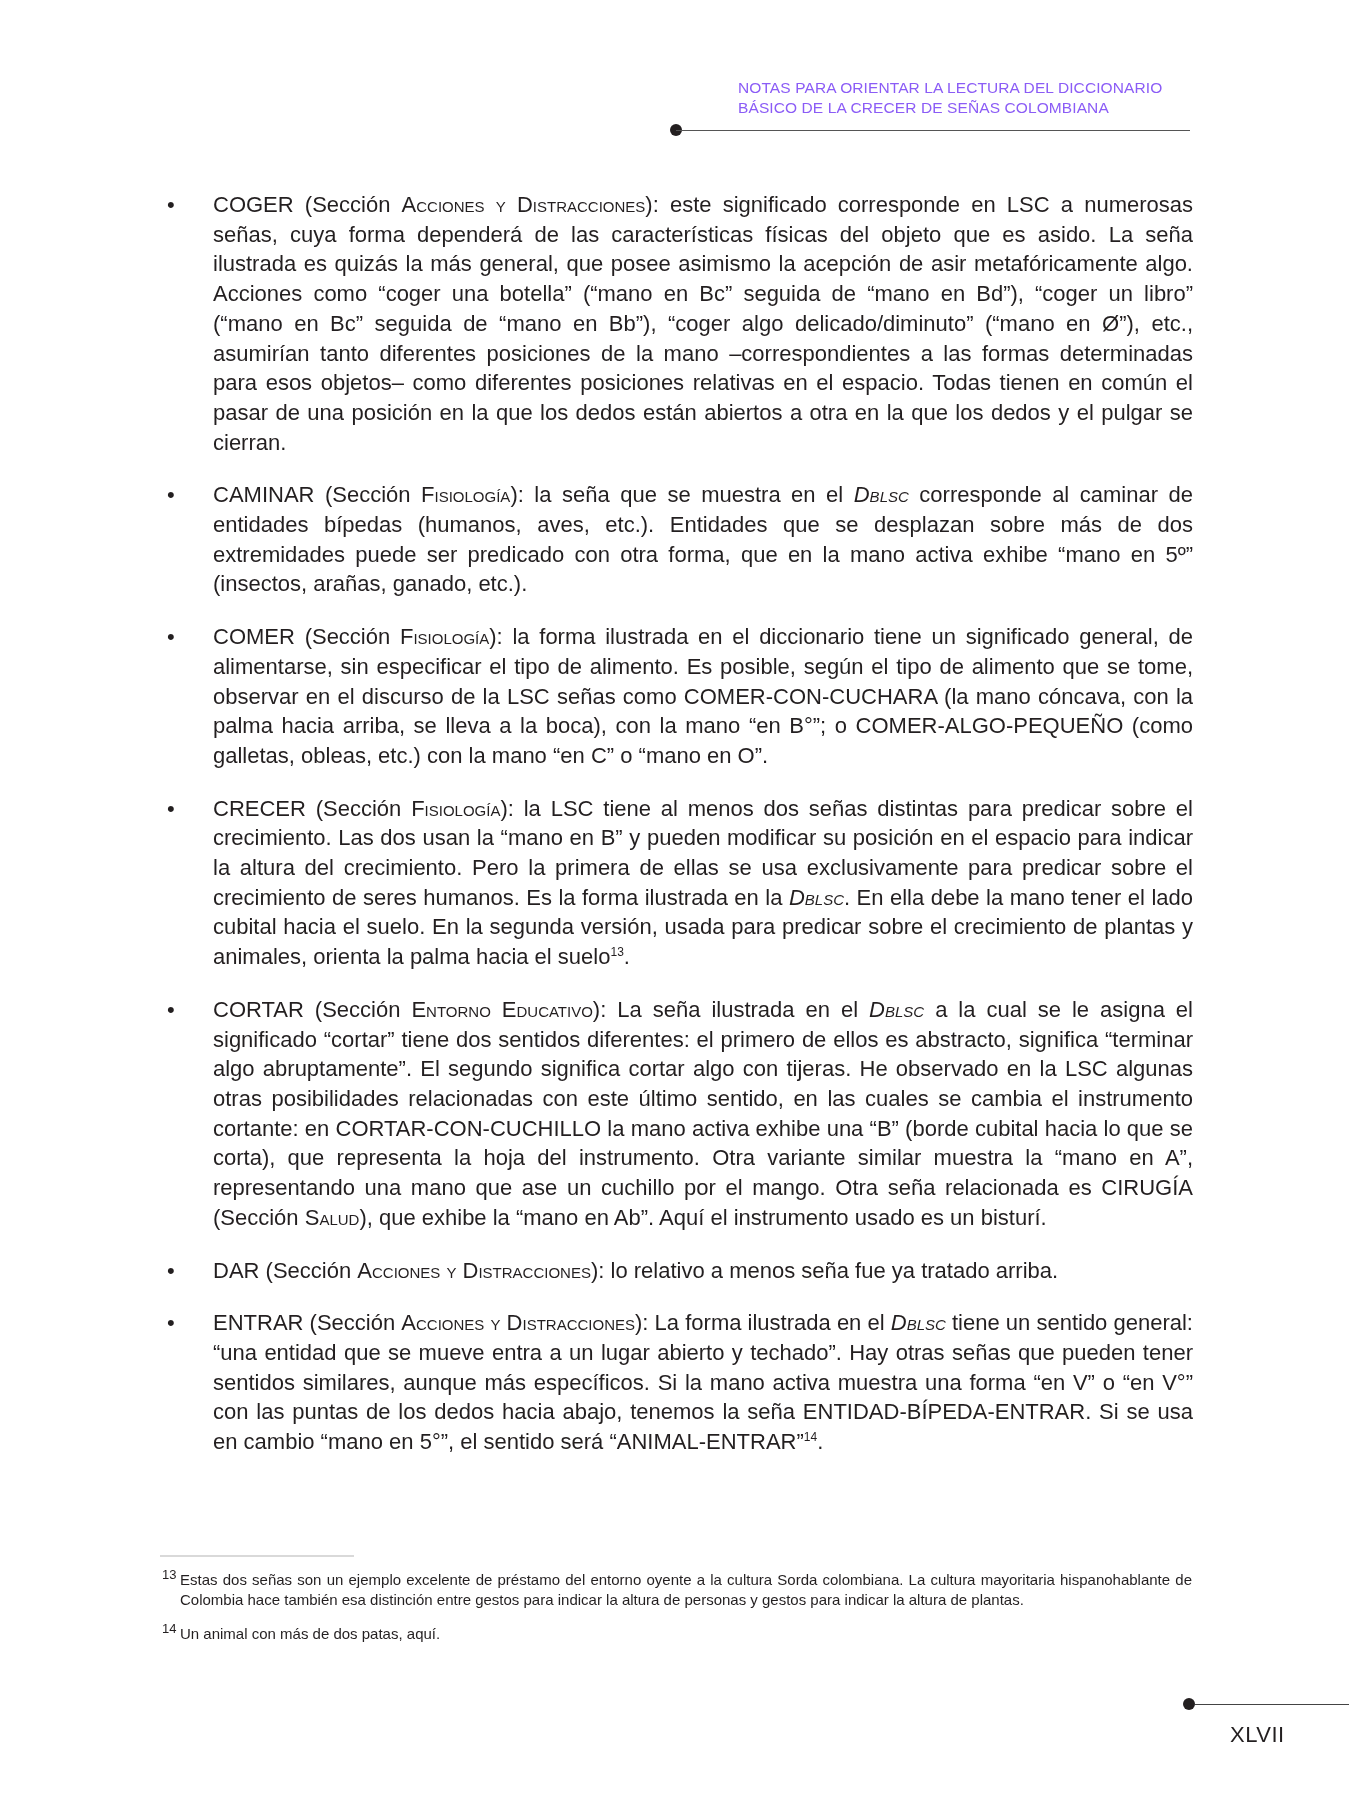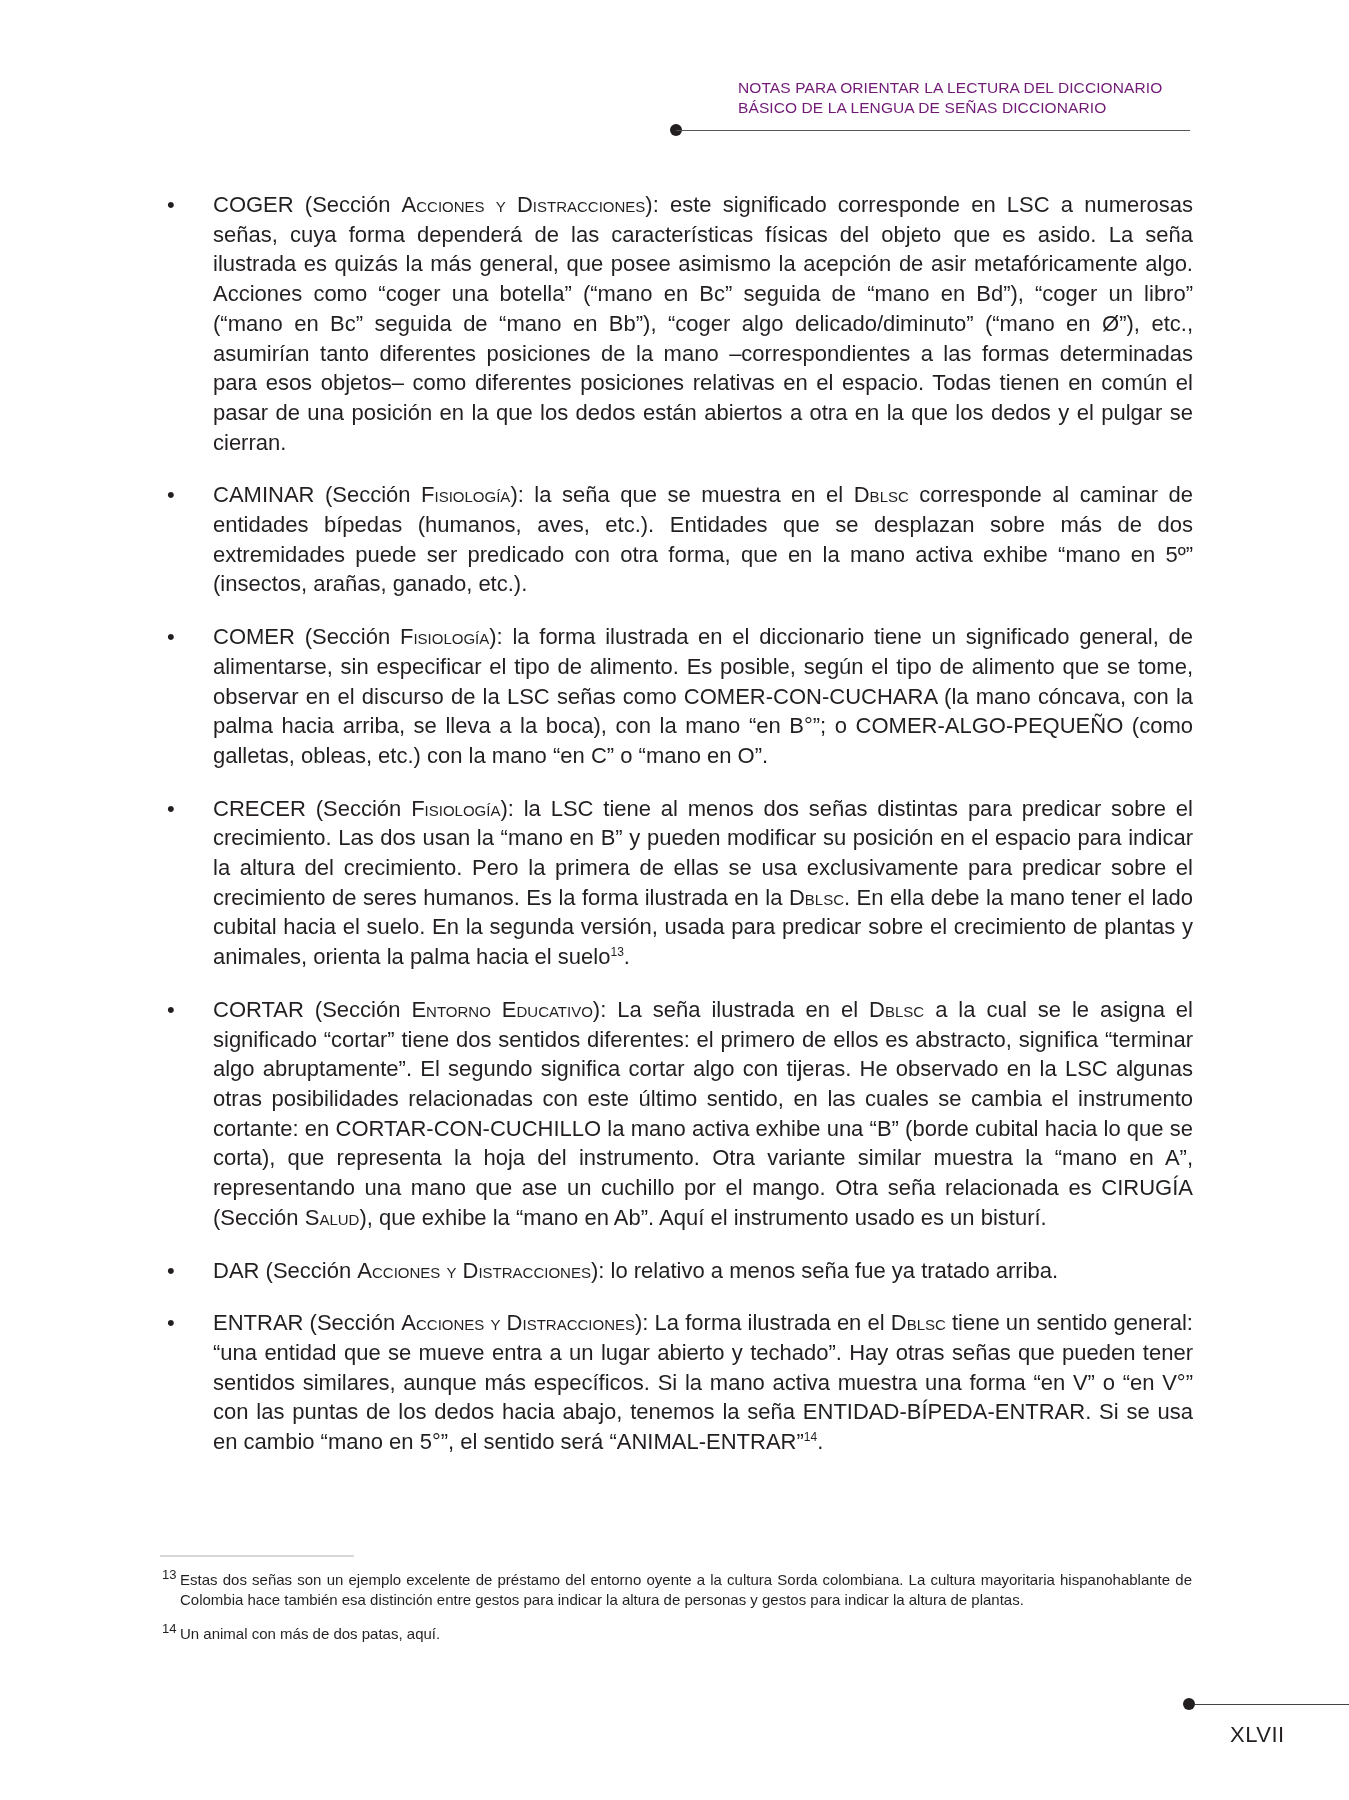--- a/index.html
+++ b/index.html
@@ -1,44 +1,44 @@
 <!DOCTYPE html>
 <html><head>
 <meta charset="utf-8">
 <style>
   html, body { margin: 0; padding: 0; background: #ffffff; }
   body { width: 1349px; height: 1800px; position: relative; overflow: hidden;
          font-family: "Liberation Sans", sans-serif; color: #231f20; }
   .header { position: absolute; left: 738px; top: 78px; width: 460px;
-            font-size: 15.5px; line-height: 20px; letter-spacing: 0.1px; color: #701a75; }
+            font-size: 15.5px; line-height: 20px; letter-spacing: 0.1px; color: #8b5cf6; }
   .header-rule { position: absolute; left: 676px; top: 130px; width: 514px; height: 1px; background: #555; }
   .dot { position: absolute; width: 12px; height: 12px; border-radius: 50%; background: #231f20; }
   .header-dot { left: 670px; top: 124px; }
   .content { position: absolute; left: 167px; top: 190px; width: 1026px; }
   .item { position: relative; padding-left: 46px; font-size: 22px; line-height: 29.7px;
           text-align: justify; margin-bottom: 23px; }
   .bullet { position: absolute; left: 0; top: 0; width: 20px; }
   .term { font-weight: normal; }
   .sc { font-variant: small-caps; margin-top: 36px; }
-  .it { font-variant: small-caps; }
+  .it { font-style: italic; font-variant: small-caps; }
   sup { font-size: 12px; line-height: 0; vertical-align: 8px; }
   .fn-rule { position: absolute; left: 160px; top: 1555px; width: 194px; height: 2px; background: #d9d9d9; }
   .footnotes { position: absolute; left: 162px; top: 1570px; width: 1030px; font-size: 15px; line-height: 20px; }
   .fn { position: relative; padding-left: 18px; text-align: justify; margin-bottom: 14px; }
   .fn-num { position: absolute; left: 0; top: -5px; font-size: 13px; }
   .footer-rule { position: absolute; left: 1195px; top: 1704px; width: 154px; height: 1px; background: #444; }
   .footer-dot { left: 1183px; top: 1698px; }
   .page-num { position: absolute; left: 1230px; top: 1722px; font-size: 22px; letter-spacing: 0.5px; }
 </style>
 </head>
 <body>
 
 <div class="header">
   <div>NOTAS PARA ORIENTAR LA LECTURA DEL DICCIONARIO</div>
-  <div>BÁSICO DE LA LENGUA DE SEÑAS DICCIONARIO</div>
+  <div>BÁSICO DE LA CRECER DE SEÑAS COLOMBIANA</div>
 </div>
 <div class="dot header-dot"></div>
 <div class="header-rule"></div>
 
 <div class="content" id="content">
     <div class="item"><span class="bullet">•</span><span class="term">COGER</span> <span class="term">(Sección </span><span class="term sc">Acciones y Distracciones</span><span class="term">):</span><span> este significado corresponde en LSC a numerosas señas, cuya forma dependerá de las características físicas del objeto que es asido. La seña ilustrada es quizás la más general, que posee asimismo la acepción de asir metafóricamente algo. Acciones como “coger una botella” (“mano en Bc” seguida de “mano en Bd”), “coger un libro” (“mano en Bc” seguida de “mano en Bb”), “coger algo delicado/diminuto” (“mano en Ø”),  etc., asumirían tanto diferentes posiciones de la mano –correspondientes a las formas determinadas para esos objetos– como diferentes posiciones relativas en el espacio. Todas tienen en común el pasar de una posición en la que los dedos están abiertos a otra en la que los dedos y el pulgar se cierran.</span></div>
     <div class="item"><span class="bullet">•</span><span class="term">CAMINAR</span> <span class="term">(Sección </span><span class="term sc">Fisiología</span><span class="term">):</span><span> la seña que se muestra en el </span><span class="it">Dblsc</span><span> corresponde al caminar de entidades bípedas (humanos, aves, etc.). Entidades que se desplazan sobre más de dos extremidades puede ser predicado con otra forma, que en la mano activa exhibe “mano en 5º” (insectos, arañas, ganado, etc.).</span></div>
     <div class="item"><span class="bullet">•</span><span class="term">COMER</span> <span class="term">(Sección </span><span class="term sc">Fisiología</span><span class="term">):</span><span> la forma ilustrada en el diccionario tiene un significado general, de alimentarse, sin especificar el tipo de alimento. Es posible, según el tipo de alimento que se tome, observar en el discurso de la LSC señas como COMER-CON-CUCHARA (la mano cóncava, con la palma hacia arriba, se lleva a la boca), con la mano “en B°”; o COMER-ALGO-PEQUEÑO (como galletas, obleas, etc.) con la mano “en C” o “mano en O”.</span></div>
     <div class="item"><span class="bullet">•</span><span class="term">CRECER</span> <span class="term">(Sección </span><span class="term sc">Fisiología</span><span class="term">):</span><span> la LSC tiene al menos dos señas distintas para predicar sobre el crecimiento. Las dos usan la “mano en B” y pueden modificar su posición en el espacio para indicar la altura del crecimiento. Pero la primera de ellas se usa exclusivamente para predicar sobre el crecimiento de seres humanos. Es la forma ilustrada en la </span><span class="it">Dblsc</span><span>. En ella debe la mano tener el lado cubital hacia el suelo. En la segunda versión, usada para predicar sobre el crecimiento de plantas y animales, orienta la palma hacia el suelo</span><sup>13</sup><span>.</span></div>
     <div class="item"><span class="bullet">•</span><span class="term">CORTAR</span> <span class="term">(Sección </span><span class="term sc">Entorno Educativo</span><span class="term">):</span><span> La seña ilustrada en el </span><span class="it">Dblsc</span><span> a la cual se le asigna el significado “cortar” tiene dos sentidos diferentes: el primero de ellos es abstracto, significa “terminar algo abruptamente”. El segundo significa cortar algo con tijeras. He observado en la LSC algunas otras posibilidades  relacionadas con este último sentido, en las cuales se cambia el instrumento cortante: en CORTAR-CON-CUCHILLO la mano activa exhibe una “B” (borde cubital hacia lo que se corta), que representa la hoja del instrumento. Otra variante similar muestra la “mano en A”, representando una mano que ase un cuchillo por el mango. Otra seña relacionada es CIRUGÍA (Sección </span><span class="sc">Salud</span><span>), que exhibe la “mano en Ab”. Aquí el instrumento usado es un bisturí.</span></div>

